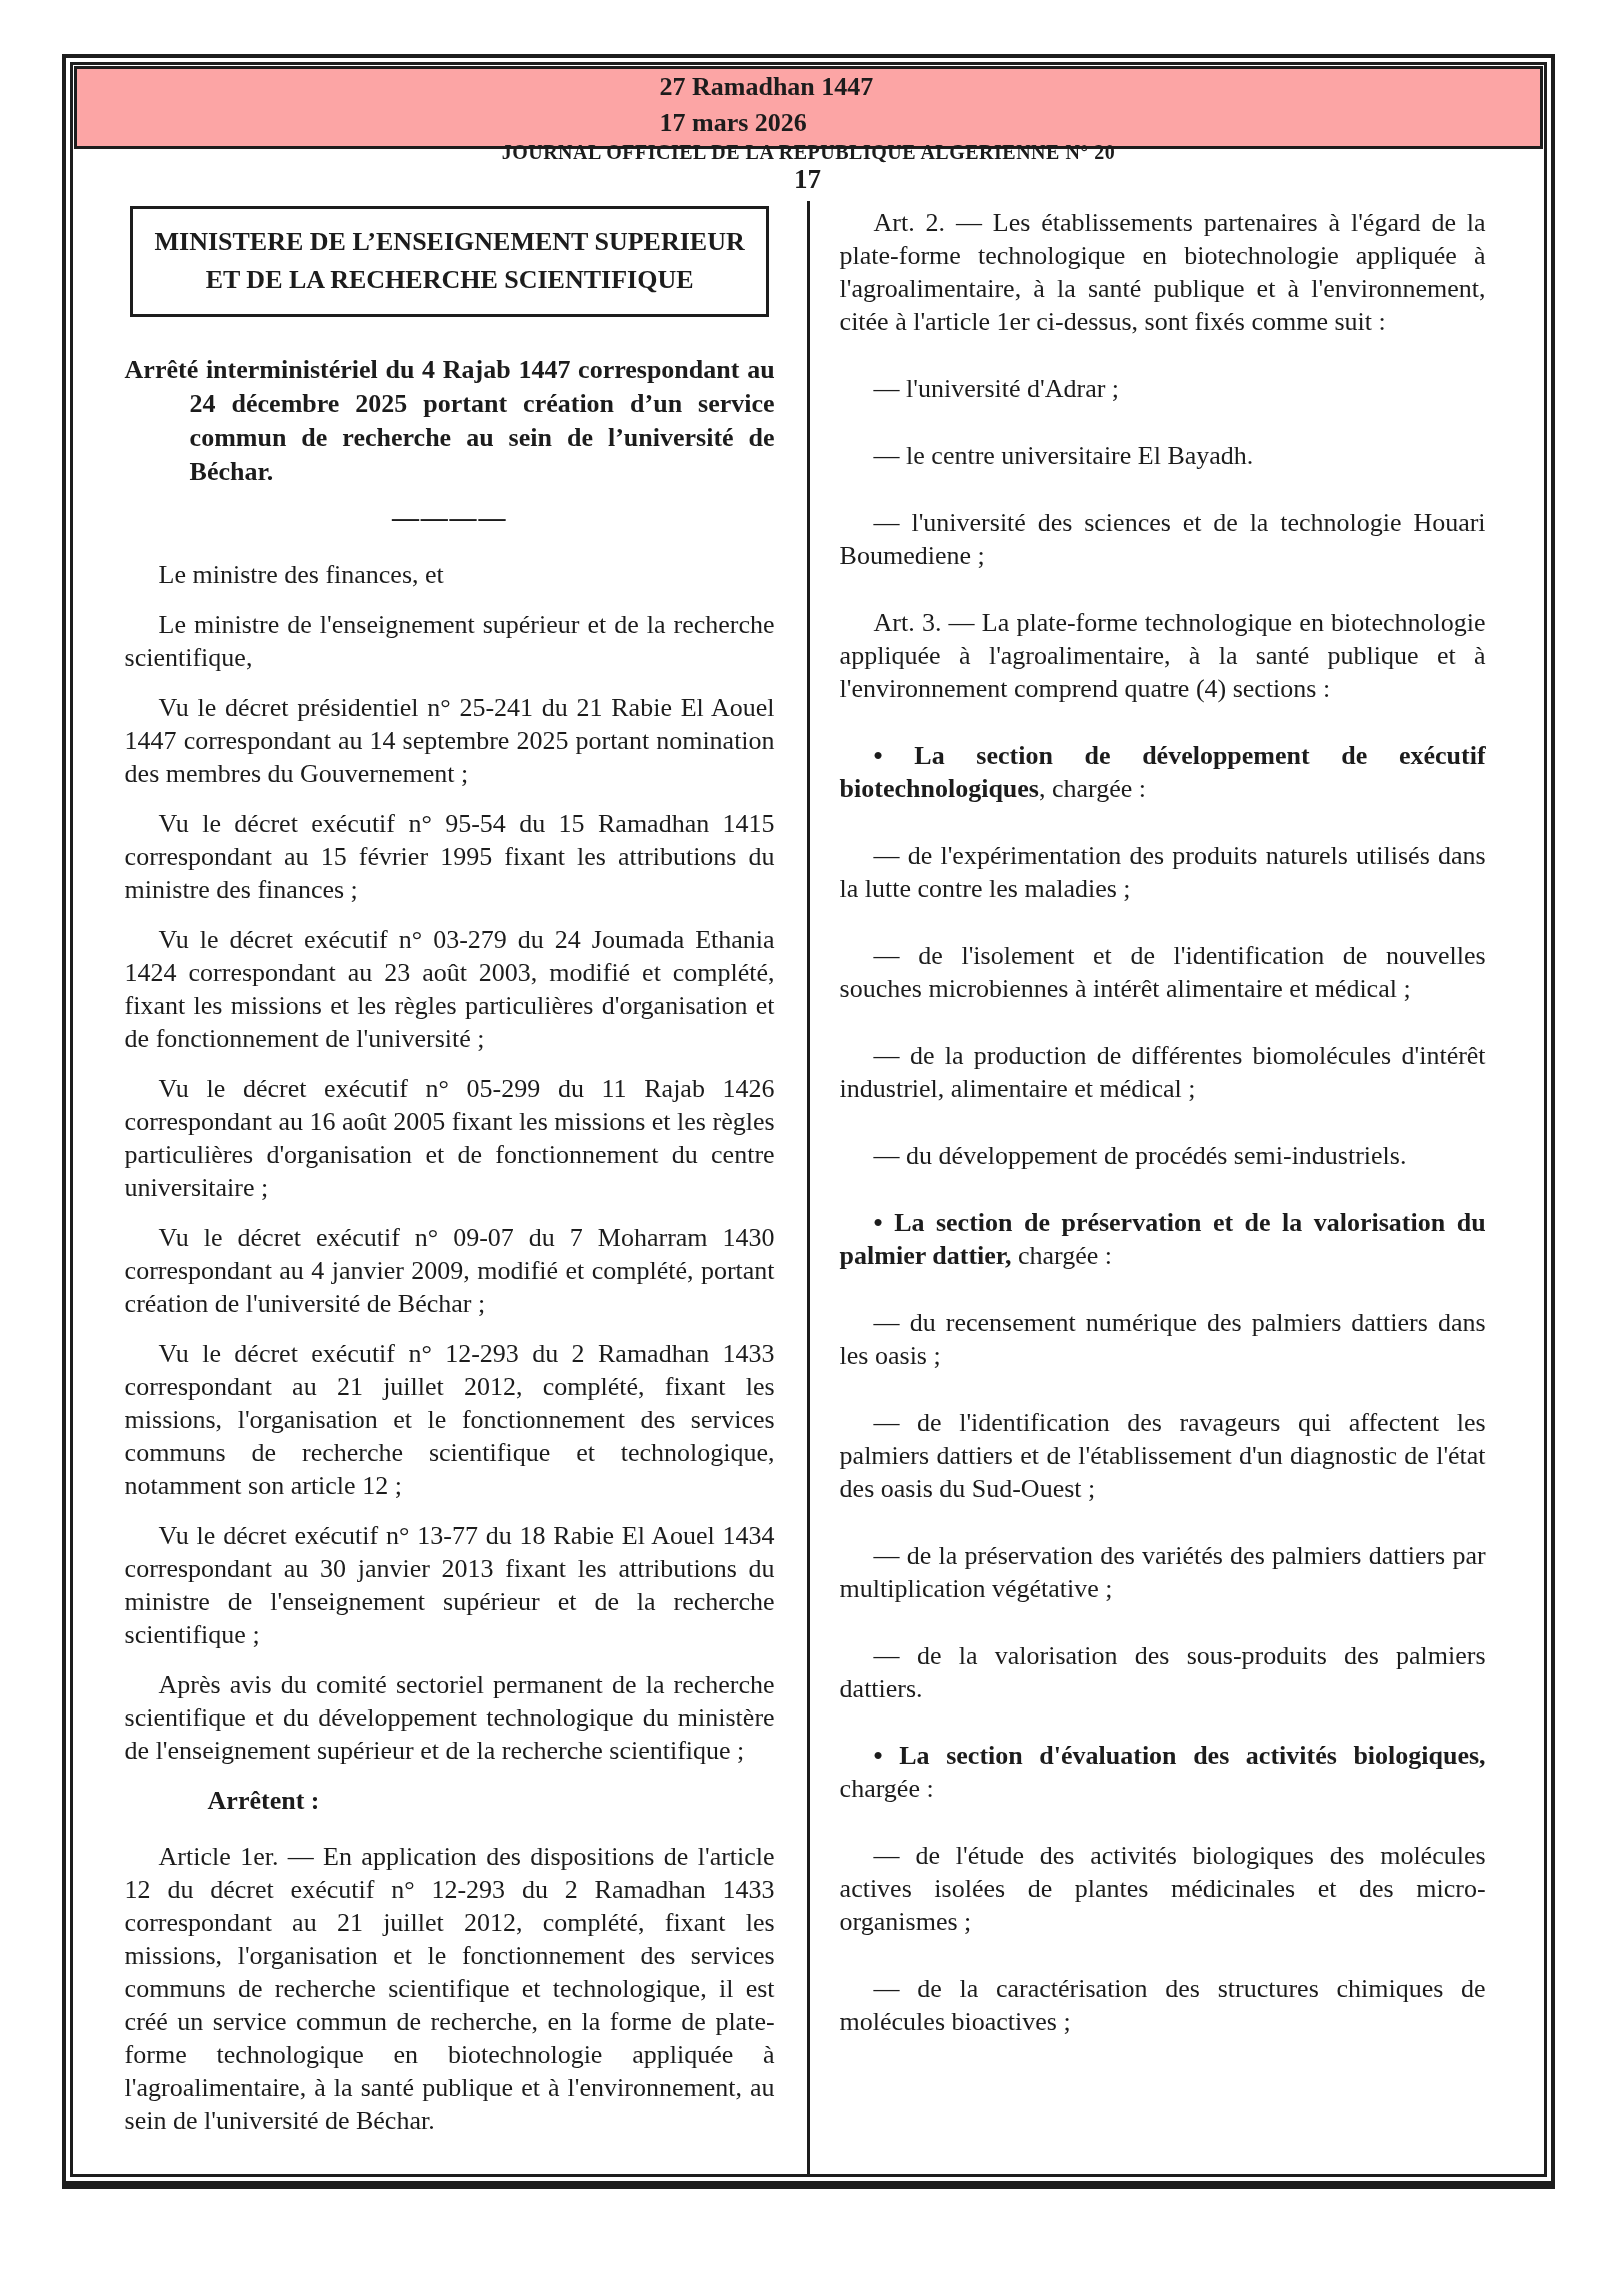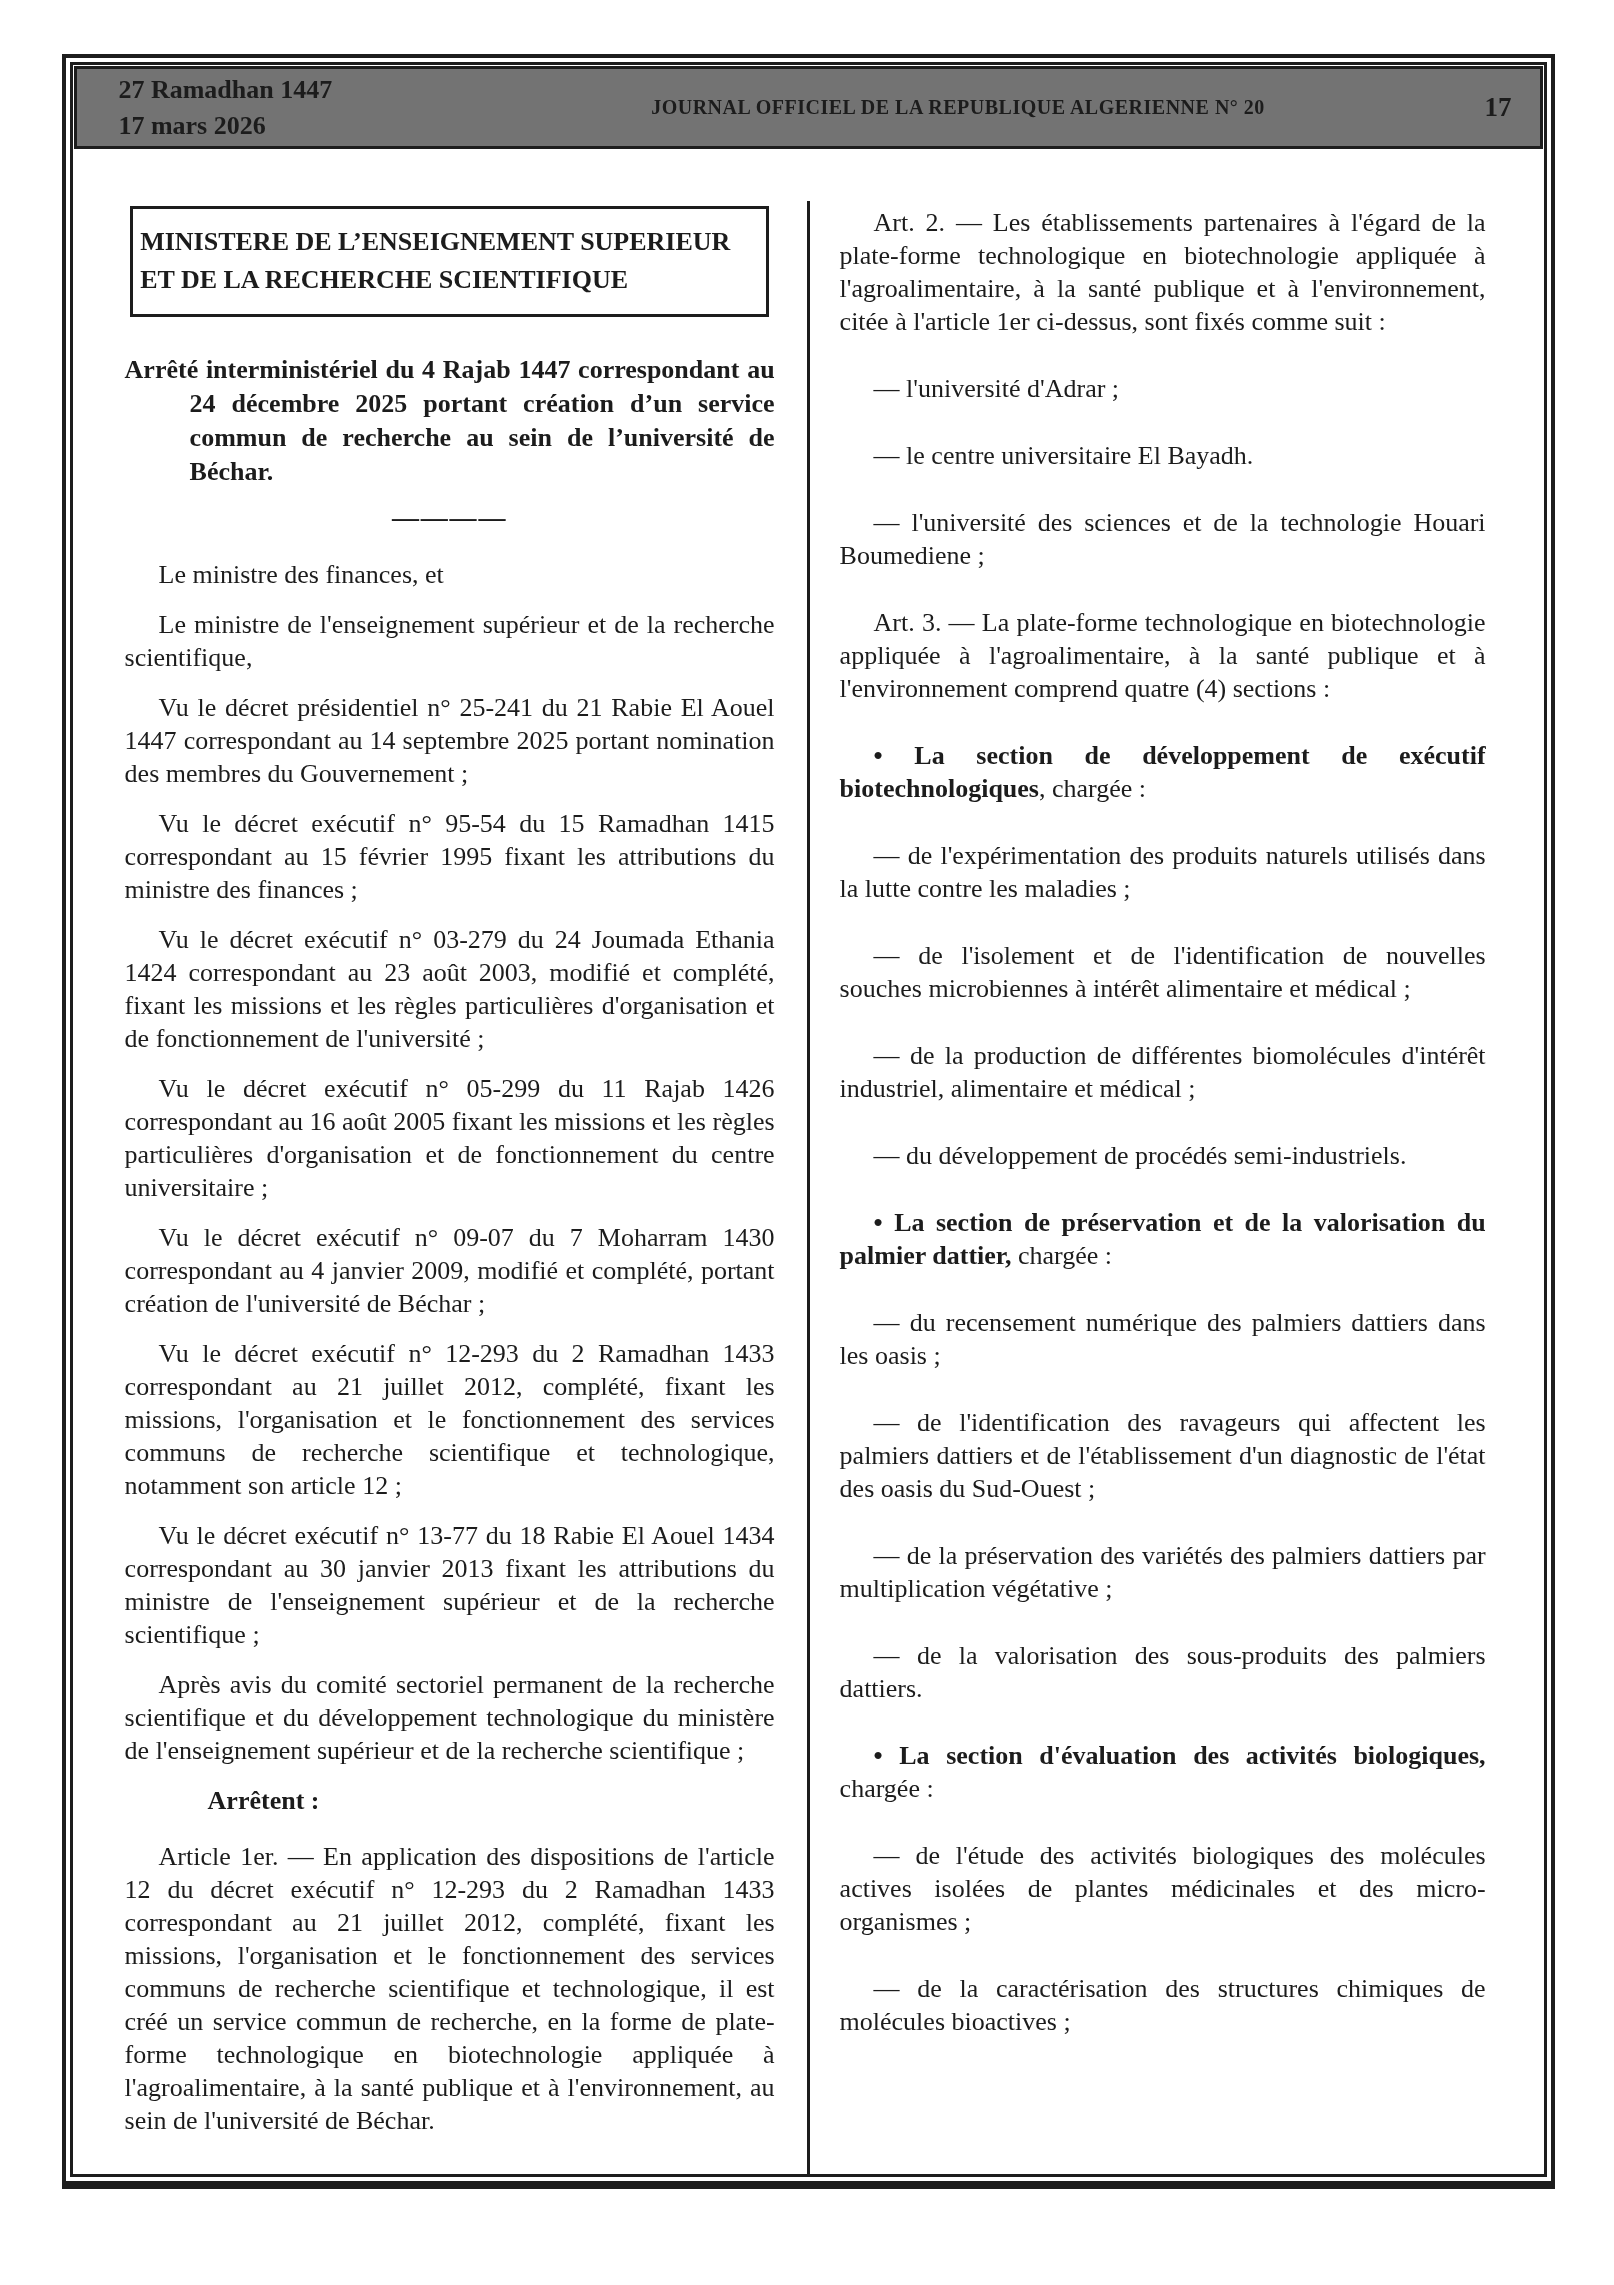--- a/index.html
+++ b/index.html
@@ -30,25 +30,26 @@
     border: 3.6px solid #1d1d1d;
     box-sizing: border-box;
     overflow: hidden;
   }
   .masthead {
     position: absolute;
     top: 1.8px;
     left: 1.8px;
     right: 1.8px;
     height: 83px;
-    background: #737373;
+    background: #fca5a5;
     border: 3.6px solid #1d1d1d;
     box-sizing: border-box;
     display: flex;
     align-items: center;
+    flex-direction: column;
   }
   .masthead .dates {
     width: 380px;
     padding-left: 41px;
     box-sizing: border-box;
     font-weight: bold;
     font-size: 26px;
     line-height: 36px;
   }
   .masthead .jtitle {
@@ -80,20 +81,21 @@
     font-size: 26px;
     line-height: 33px;
   }
   .col-left  { left: 52px;  width: 650px; }
   .col-right { left: 767px; width: 654px; }
 
   .ministry-box {
     border: 3.6px solid #1d1d1d;
     margin: 0 5.4px 36px 5.4px;
     padding: 14.5px 7.2px;
+    text-align: center;
     font-weight: bold;
     font-size: 26px;
     line-height: 38px;
   }
   .ministry-box span { display: block; }
 
   .decree-title {
     font-weight: bold;
     text-align: justify;
     padding-left: 65px;

